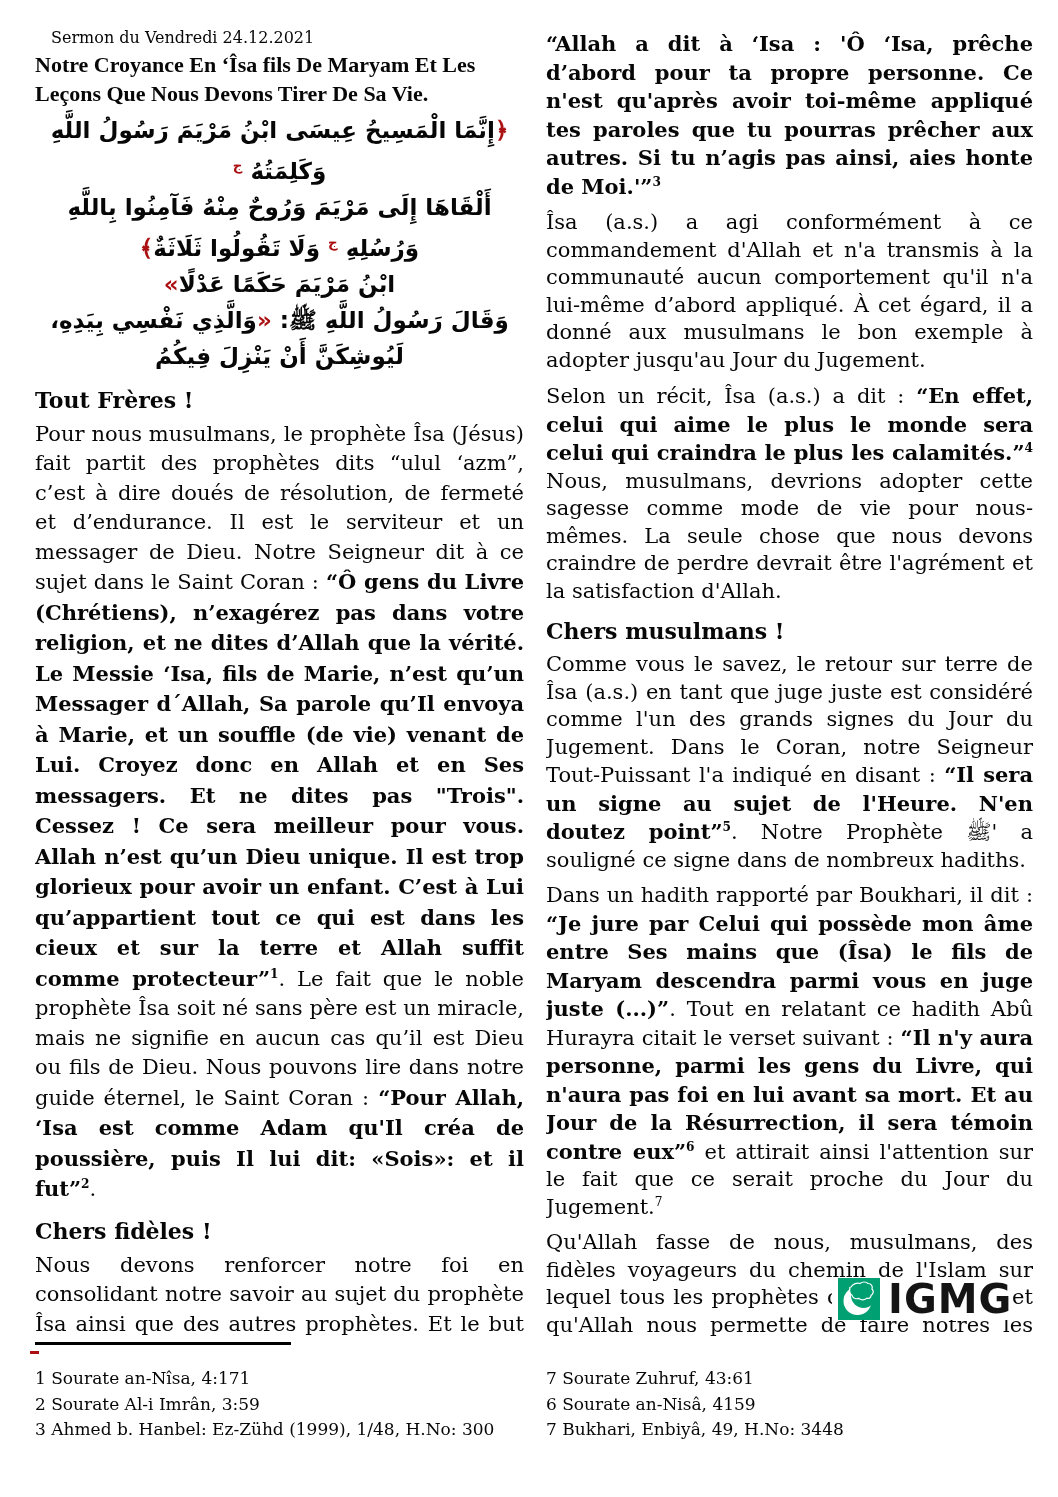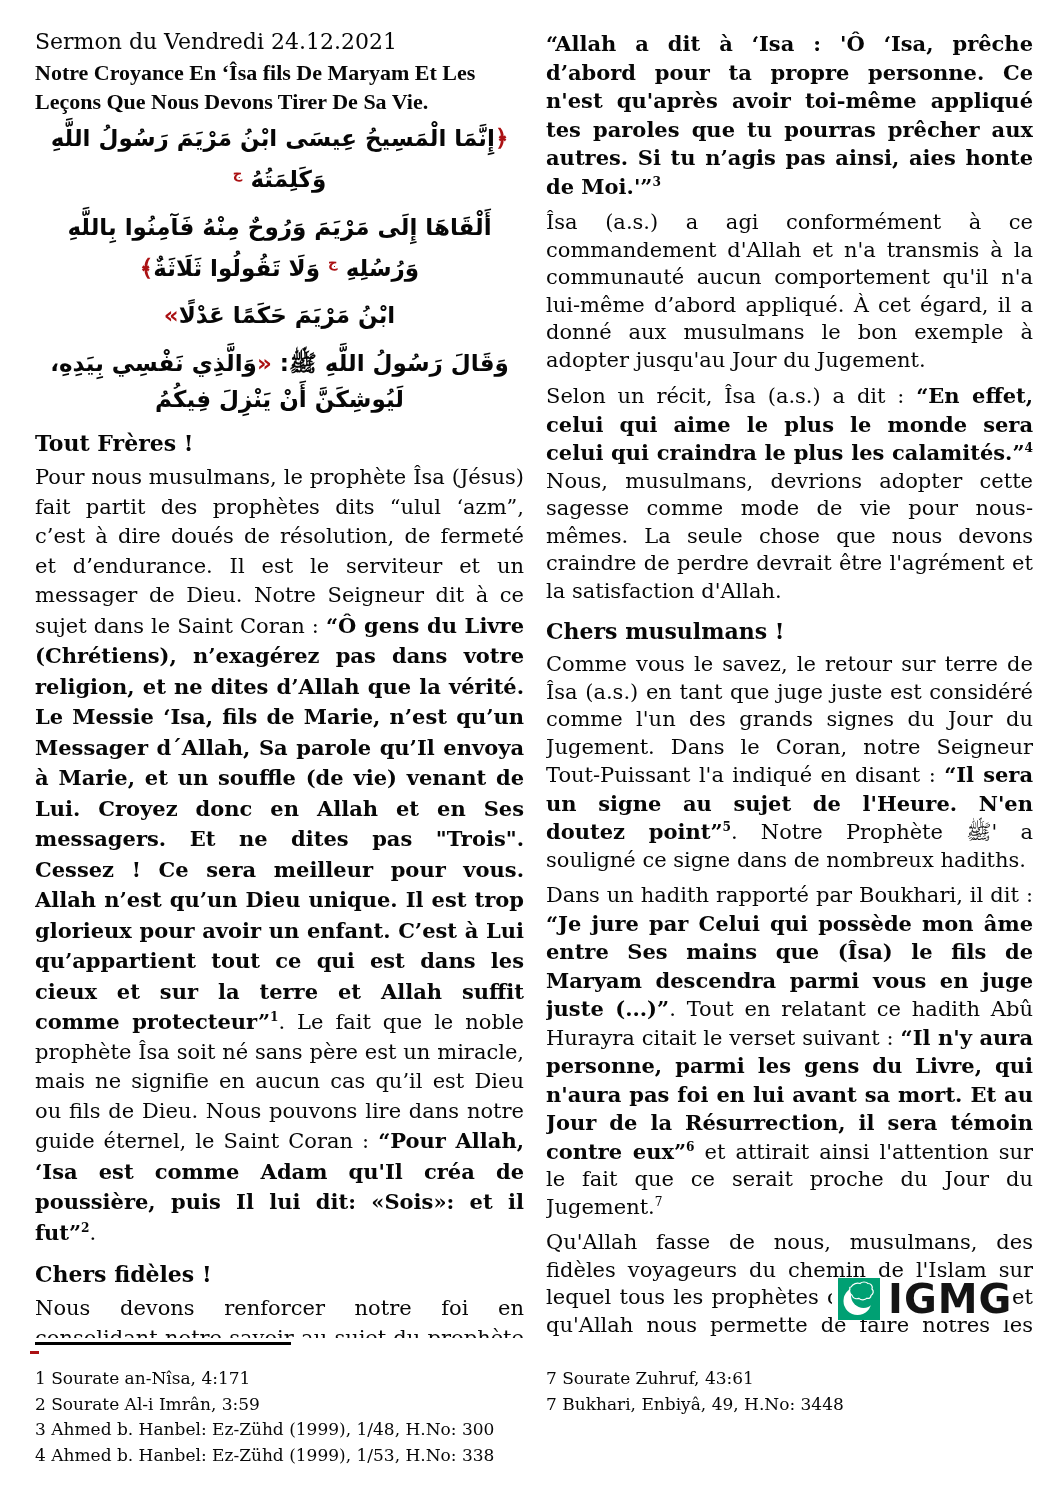--- a/index.html
+++ b/index.html
@@ -1,24 +1,24 @@
 <!DOCTYPE html>
 <html><head>
 <meta charset="utf-8">
 <style>
   html,body{margin:0;padding:0;background:#fff;}
   .page{position:relative;width:1058px;height:1497px;background:#ffffff;overflow:hidden;
         font-family:"DejaVu Serif","Liberation Serif",serif;color:#070707;}
   .col{position:absolute;top:28px;height:1310px;overflow:hidden;}
   .col.left{left:35px;width:489px;}
   .col.right{left:546px;width:487px;}
-  .date-line{font-size:22px;line-height:1.3;margin:0 0 1px 0;}
+  .date-line{font-size:16px;line-height:1.3;margin:0 0 1px 16px;}
   .doc-title{font-size:22px;font-weight:bold;line-height:1.33;margin:0 0 4px 0;font-family:Liberation Serif, serif;}
   .arabic-line{direction:rtl;text-align:center;font-family:"DejaVu Sans","Liberation Sans",sans-serif;
-        font-size:23px;font-weight:bold;line-height:36px;margin:12px;}
+        font-size:23px;font-weight:bold;line-height:36px;margin:0;}
   .arabic-line:first-of-type{margin-top:4px;}
   .heading{font-size:22px;font-weight:bold;margin:13px 0 7px 0;}
   .para{font-size:21px;text-align:justify;margin:0 0 8px 0;}
   .col.left .para{line-height:29.5px;}
   .col.right .para{line-height:27.5px;}
   .col.right > :first-child{margin-top:2px;}
   .b{font-weight:bold;}
   .rd{color:#ab1113;}
   .sm{font-size:58%;vertical-align:super;}
   sup{font-size:58%;line-height:0;}
@@ -64,24 +64,24 @@
       </div>
   </div>
 
   <div class="fn-sep"></div>
   <div class="fn-red"></div>
 
   <div class="footnotes fnl">
       <div class="footnote">1 Sourate an-Nîsa, 4:171</div>
       <div class="footnote">2 Sourate Al-i Imrân, 3:59</div>
       <div class="footnote">3 Ahmed b. Hanbel: Ez-Zühd (1999), 1/48, H.No: 300</div>
-      <div class="footnote">4 Ahmed b. Hanbel: Ez-Zühd (1999), 1/53, H.No: 338</div>
     </div>
   <div class="footnotes fnr">
       <div class="footnote">7 Sourate Zuhruf, 43:61</div>
+      <div class="footnote">6 Sourate an-Nisâ, 4159</div>
       <div class="footnote">7 Bukhari, Enbiyâ, 49, H.No: 3448</div>
     </div>
 
   <div class="logo-row">
     <svg width="42" height="42" viewBox="0 0 42 42">
       <rect x="0" y="0" width="42" height="42" fill="#00a073"></rect>
       <circle cx="19.5" cy="23" r="14" fill="#ffffff"></circle>
       <circle cx="25.5" cy="17.5" r="12.5" fill="#00a073"></circle>
       <path d="M13 9 C15 5.5 19 4.5 22 5.5 C24 3.5 28 3.5 30 5.5 C33 5.5 35 8 34 11 C36 13 35.5 16 33 17.5 C33 19.5 31 21 29 20.2 C27 22.2 23 22.4 21 20.4 C18 21.4 15 20 14 17.2 C12 16 11 13 12 11 C11.2 9.5 12 9 13 9 Z" fill="#00a073" stroke="#ffffff" stroke-width="1.2"></path>
     </svg>

